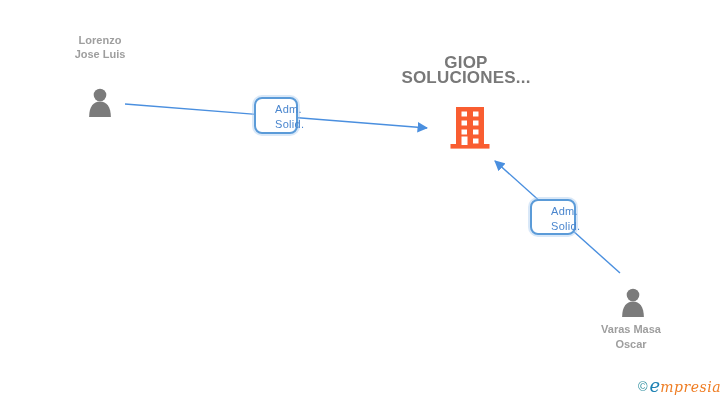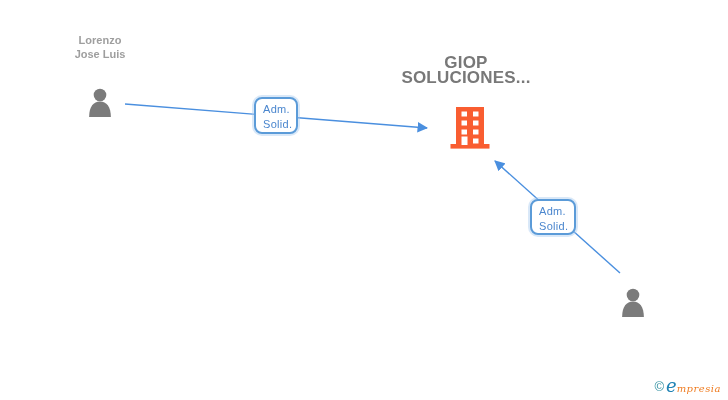--- a/index.html
+++ b/index.html
@@ -42,38 +42,38 @@
     background: #ffffff;
     border: 2px solid #5b9bd8;
     border-radius: 8px;
     box-shadow: 0 0 0 2px rgba(170, 205, 240, 0.45);
     color: #4a86ce;
     font-size: 11px;
     line-height: 15px;
     padding: 3px 0 0 7px;
     letter-spacing: 0.3px;
   }
-  .edge-box span { display: block; }
+  .edge-box span { display: block; margin-left: 12px; }
   .logo {
     position: absolute;
     right: 7px; bottom: 4px;
     font-family: "DejaVu Serif", serif;
     font-style: italic;
     white-space: nowrap;
   }
   .logo-copy {
     color: #2f8fa0;
     font-style: normal;
     font-family: "Liberation Sans", sans-serif;
     font-size: 13px;
     margin-right: 2px;
     vertical-align: 1px;
   }
   .logo-e { color: #1e82b4; font-size: 18px; }
-  .logo-rest { color: #ef7d23; font-size: 10px; letter-spacing: 0.5px; }
+  .logo-rest { color: #ef7d23; font-size: 14px; letter-spacing: 0.5px; }
 </style>
 </head>
 <body>
 
 <div class="canvas">
 
   <svg class="edges-svg">
     <defs>
       <marker id="arrow" viewBox="0 0 10 10" refX="9" refY="5" markerWidth="7.5" markerHeight="7.5" orient="auto">
         <path d="M0,0 L10,5 L0,10 Z" fill="#4a8fdf"></path>
@@ -112,20 +112,24 @@
       <rect x="11.5" y="33.5" width="6" height="8.5" fill="#ffffff"></rect>
     </svg>
   </div>
 
   <div class="node-icon" style="left:618px; top:288px; width:30px; height:29px;">
     <svg width="30" height="29" viewBox="0 0 30 29">
       <circle cx="15" cy="7" r="6.3" fill="#7b7b7b"></circle>
       <path d="M15 13.6 C8.4 13.6 4.3 18.6 4.1 29 L25.9 29 C25.7 18.6 21.6 13.6 15 13.6 Z" fill="#7b7b7b"></path>
     </svg>
   </div>
+  <div class="node-label person2-label" style="left:571px; top:322px; width:120px;">
+    <span>Varas Masa</span>
+    <span>Oscar</span>
+  </div>
 
   <div class="edge-box" style="left:254px; top:97px; width:44px; height:37px;">
     <span>Adm.</span>
     <span>Solid.</span>
   </div>
   <div class="edge-box" style="left:530px; top:199px; width:46px; height:36px;">
     <span>Adm.</span>
     <span>Solid.</span>
   </div>
 

